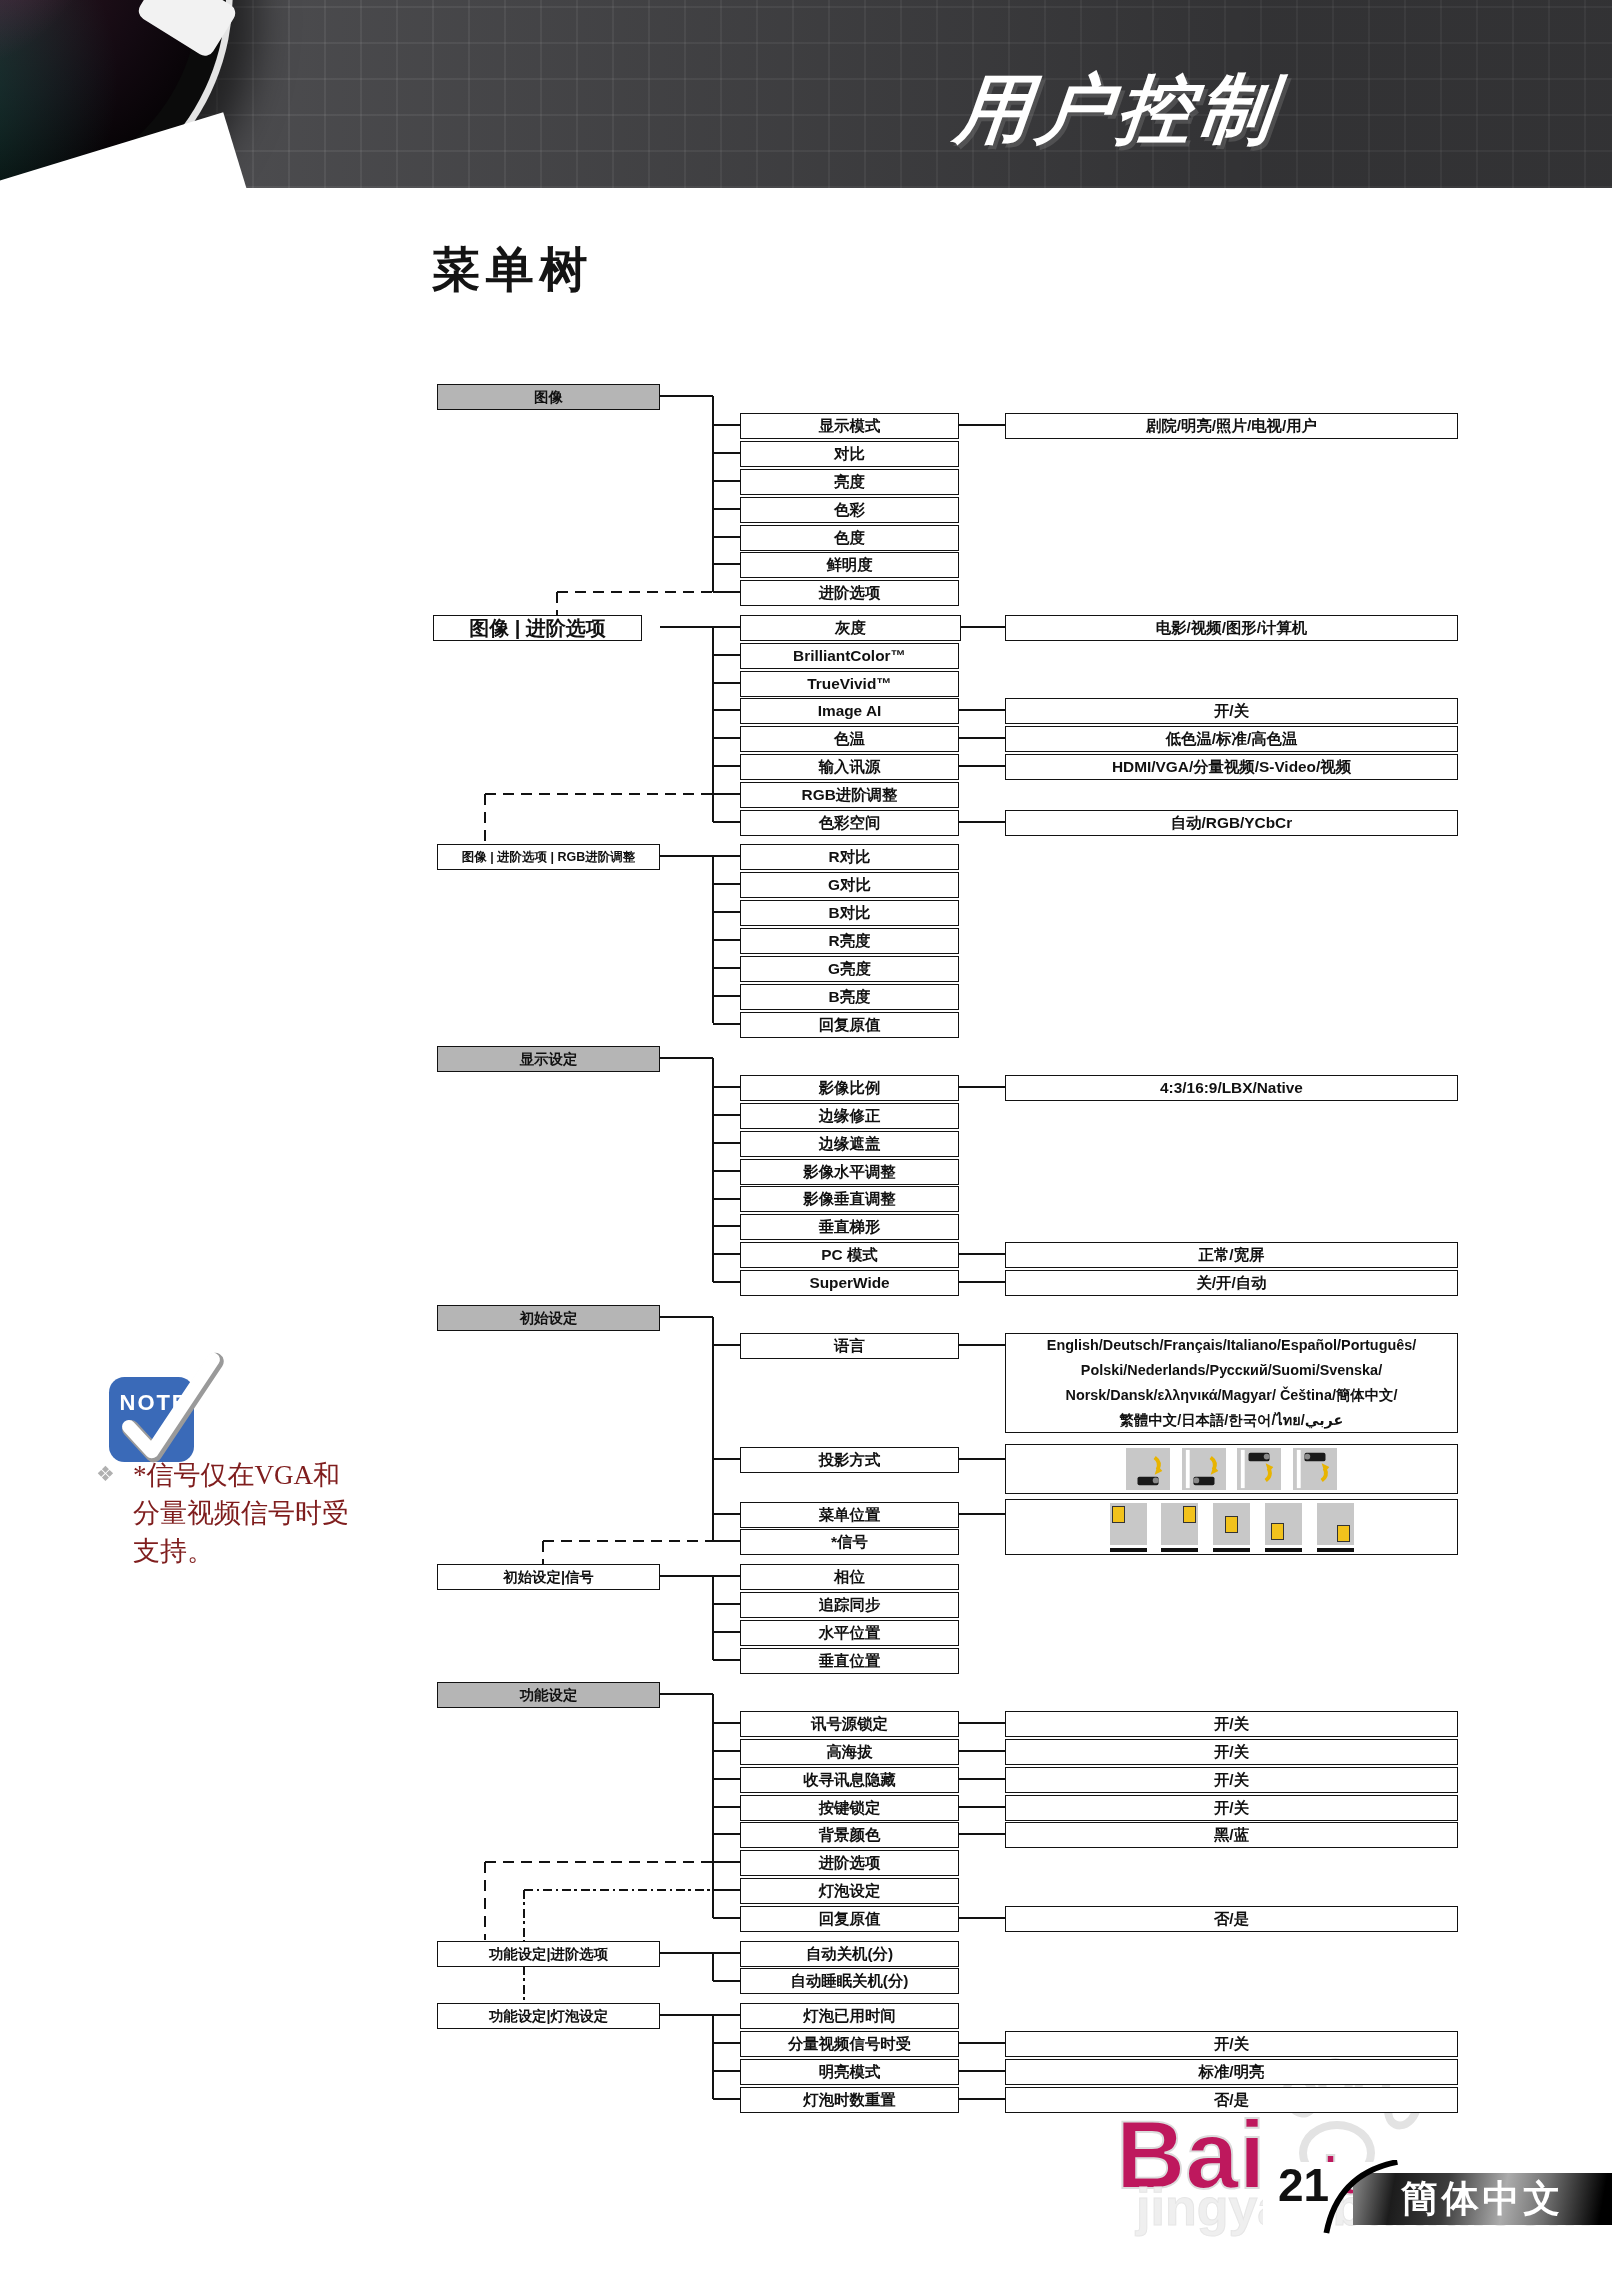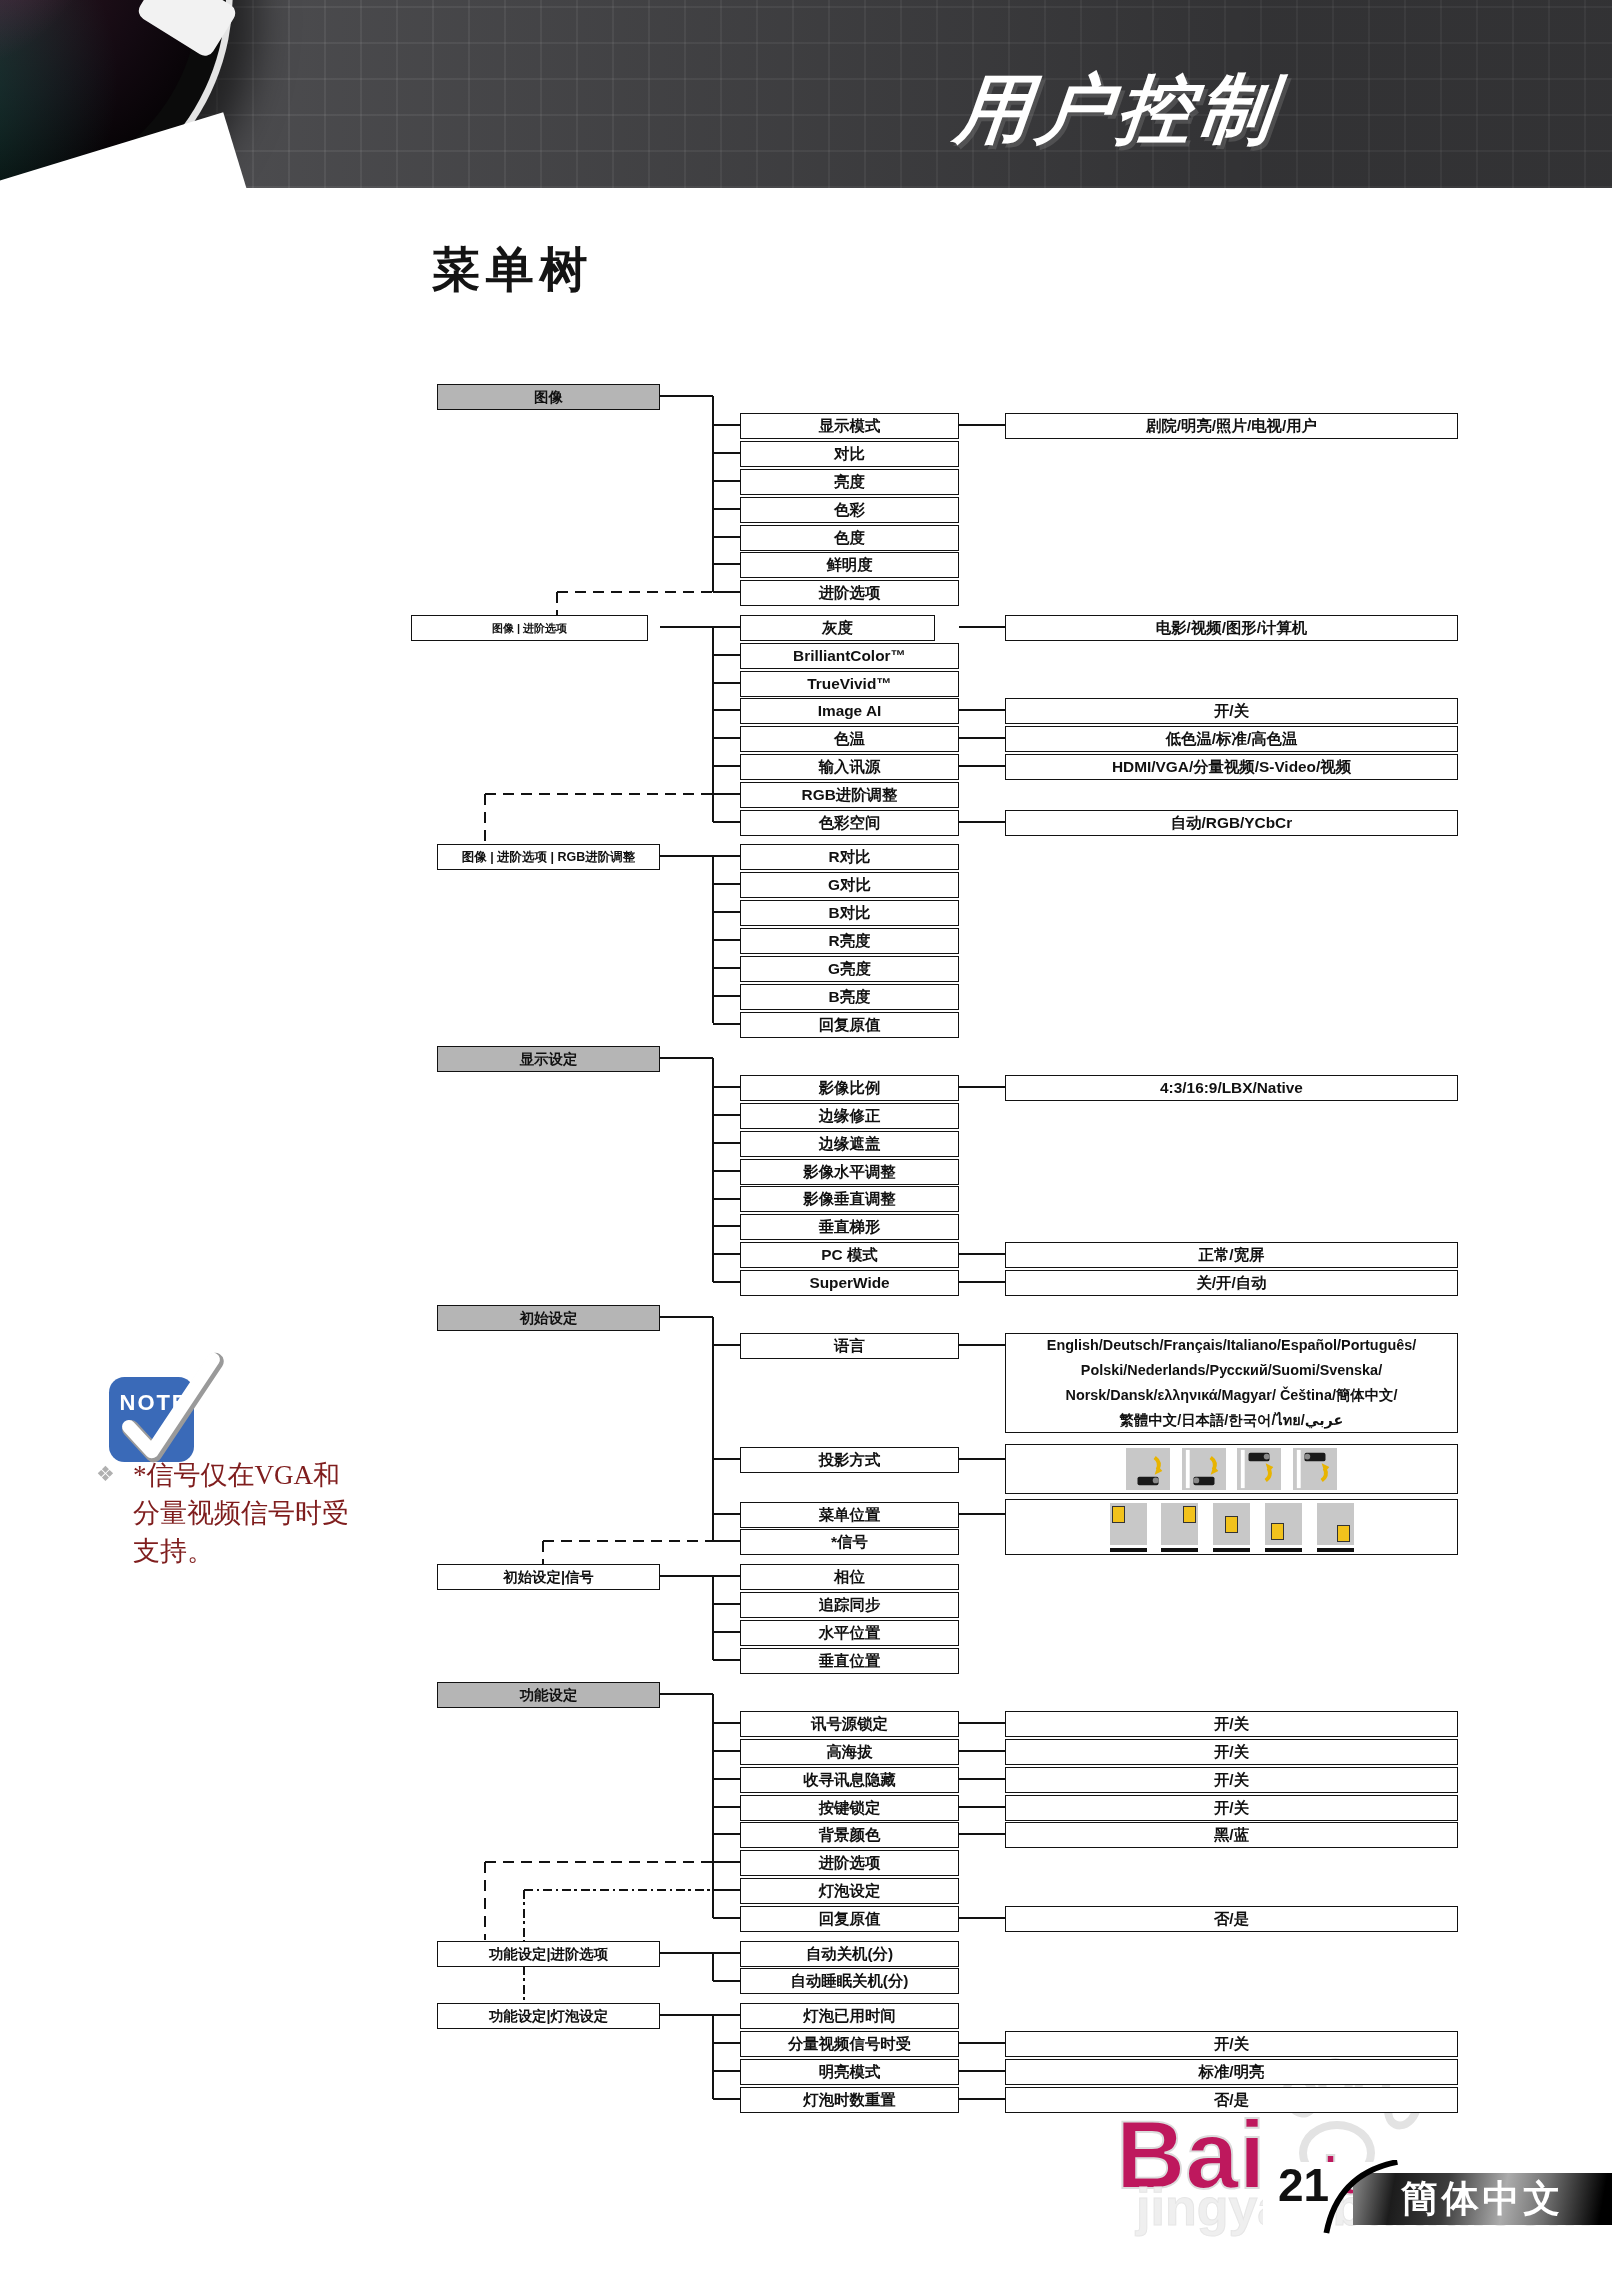--- a/index.html
+++ b/index.html
@@ -200,22 +200,22 @@
       <div class="line vdashdot" style="left: 523px; top: 1890px; width: 1.9px; height: 113px;"></div>
       <div class="tbox gray" style="left: 437px; top: 384px; width: 223px; height: 26px; font-size: 14.4px;">图像</div>
       <div class="tbox " style="left: 740px; top: 413px; width: 219px; height: 26px;">显示模式</div>
       <div class="tbox " style="left: 1005px; top: 413px; width: 453px; height: 26px;">剧院/明亮/照片/电视/用户</div>
       <div class="tbox " style="left: 740px; top: 441px; width: 219px; height: 26px;">对比</div>
       <div class="tbox " style="left: 740px; top: 469px; width: 219px; height: 26px;">亮度</div>
       <div class="tbox " style="left: 740px; top: 497px; width: 219px; height: 26px;">色彩</div>
       <div class="tbox " style="left: 740px; top: 525px; width: 219px; height: 26px;">色度</div>
       <div class="tbox " style="left: 740px; top: 552px; width: 219px; height: 26px;">鲜明度</div>
       <div class="tbox " style="left: 740px; top: 580px; width: 219px; height: 26px;">进阶选项</div>
-      <div class="tbox " style="left: 411px; top: 615px; width: 237px; height: 26px; font-size: 11px;">图像 | 进阶选项</div>
-      <div class="tbox " style="left: 740px; top: 615px; width: 195px; height: 26px; text-align: right;">灰度</div>
+      <div class="tbox " style="left: 433px; top: 615px; width: 209px; height: 26px; font-size: 20px;">图像 | 进阶选项</div>
+      <div class="tbox " style="left: 740px; top: 615px; width: 221px; height: 26px; text-align: right;">灰度</div>
       <div class="tbox " style="left: 1005px; top: 615px; width: 453px; height: 26px;">电影/视频/图形/计算机</div>
       <div class="tbox " style="left: 740px; top: 643px; width: 219px; height: 26px;">BrilliantColor™</div>
       <div class="tbox " style="left: 740px; top: 671px; width: 219px; height: 26px;">TrueVivid™</div>
       <div class="tbox " style="left: 740px; top: 698px; width: 219px; height: 26px;">Image AI</div>
       <div class="tbox " style="left: 1005px; top: 698px; width: 453px; height: 26px;">开/关</div>
       <div class="tbox " style="left: 740px; top: 726px; width: 219px; height: 26px;">色温</div>
       <div class="tbox " style="left: 1005px; top: 726px; width: 453px; height: 26px;">低色温/标准/高色温</div>
       <div class="tbox " style="left: 740px; top: 754px; width: 219px; height: 26px;">输入讯源</div>
       <div class="tbox " style="left: 1005px; top: 754px; width: 453px; height: 26px;">HDMI/VGA/分量视频/S-Video/视频</div>
       <div class="tbox " style="left: 740px; top: 782px; width: 219px; height: 26px;">RGB进阶调整</div>

